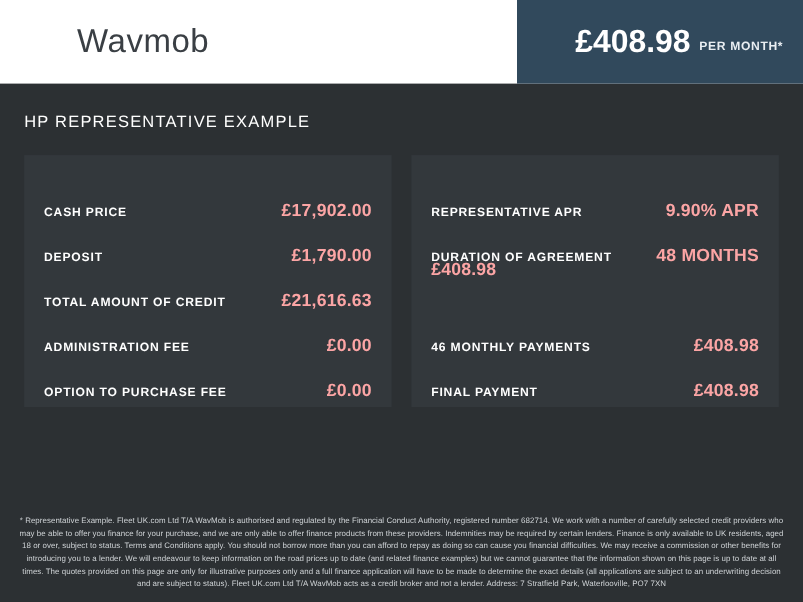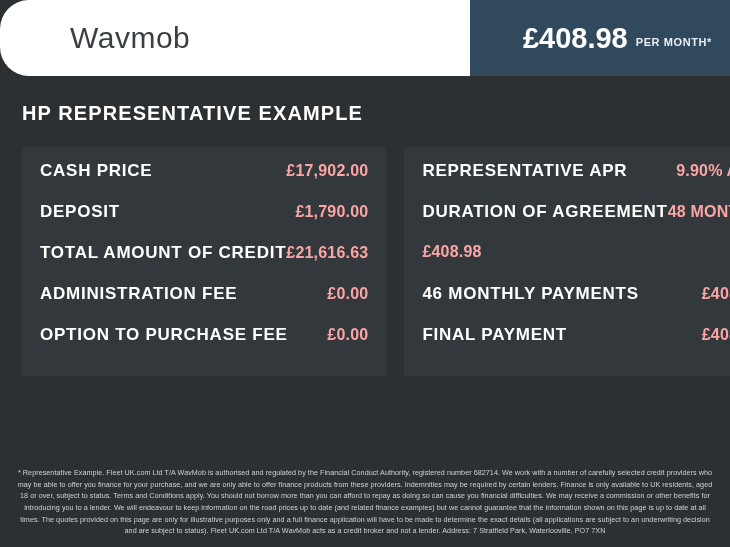--- a/index.html
+++ b/index.html
@@ -23,21 +23,20 @@
     flex-direction: column;
   }
 
   
   .header {
     height: 76px;
     background: #ffffff;
     display: flex;
     align-items: stretch;
     flex: 0 0 auto;
-    border-radius: 29px;
   }
   .brand-wrap {
     flex: 1 1 auto;
     display: flex;
     align-items: center;
     padding-left: 70px;
   }
   .brand {
     font-size: 30px;
     color: #3a3f44;
@@ -64,22 +63,22 @@
     font-weight: bold;
     letter-spacing: 0.6px;
     margin-left: 8px;
     margin-top: 8px;
     color: #e9eef2;
   }
 
   
   .section-title {
     color: #ffffff;
-    font-size: 20px;
-    font-weight: bold;
+    font-size: 15px;
+    font-weight: normal;
     letter-spacing: 1.1px;
     padding: 26px 0 0 22px;
     flex: 0 0 auto;
   }
 
   
   .panels {
     display: flex;
     gap: 18px;
     padding: 22px 22px 0 22px;
@@ -92,24 +91,25 @@
     box-sizing: border-box;
   }
   .row {
     display: flex;
     align-items: baseline;
     justify-content: space-between;
     height: 41px;
   }
   .row .label {
     color: #ffffff;
-    font-size: 17px;
+    font-size: 11px;
     font-weight: bold;
     letter-spacing: 0.75px;
     white-space: nowrap;
+    margin-top: 32px;
   }
   .row .value {
     color: #fca5a5;
     font-size: 16px;
     font-weight: bold;
     letter-spacing: 0.2px;
     white-space: nowrap;
     text-align: right;
   }
 

